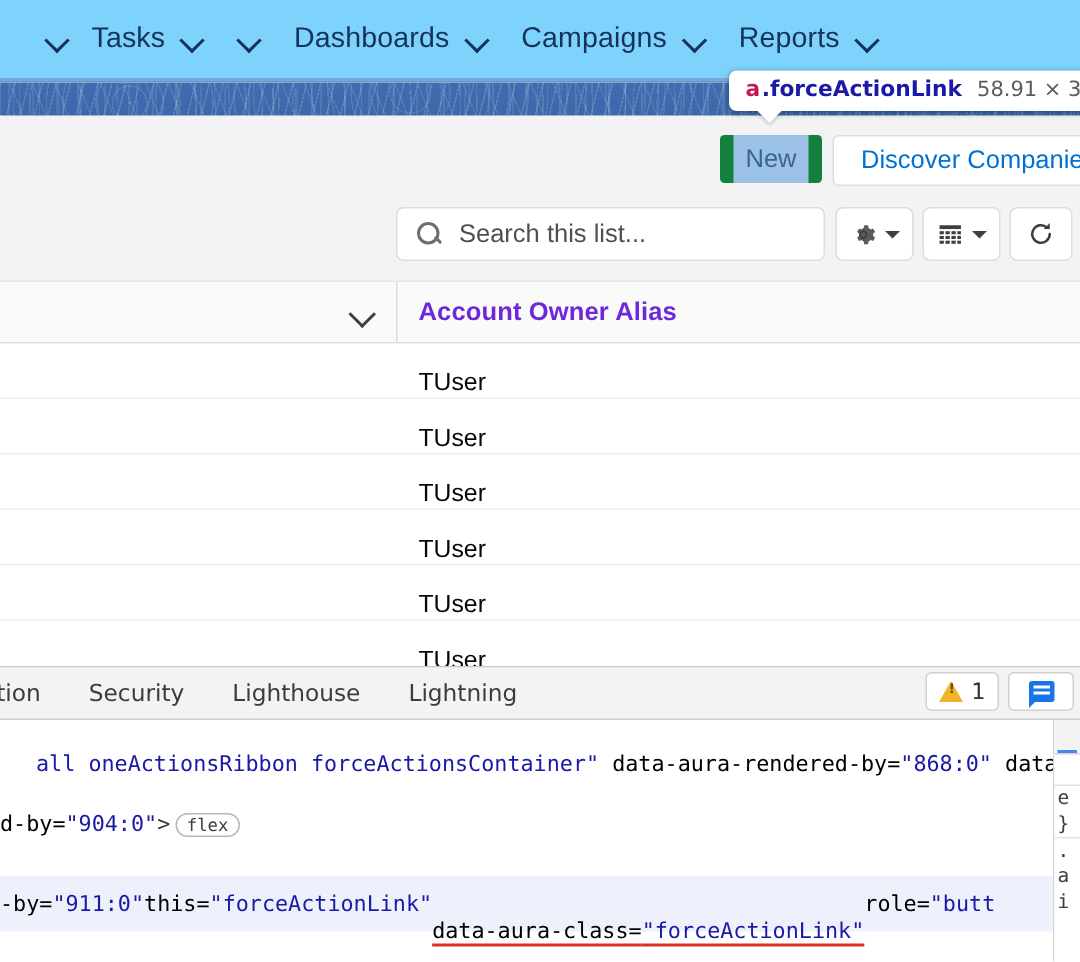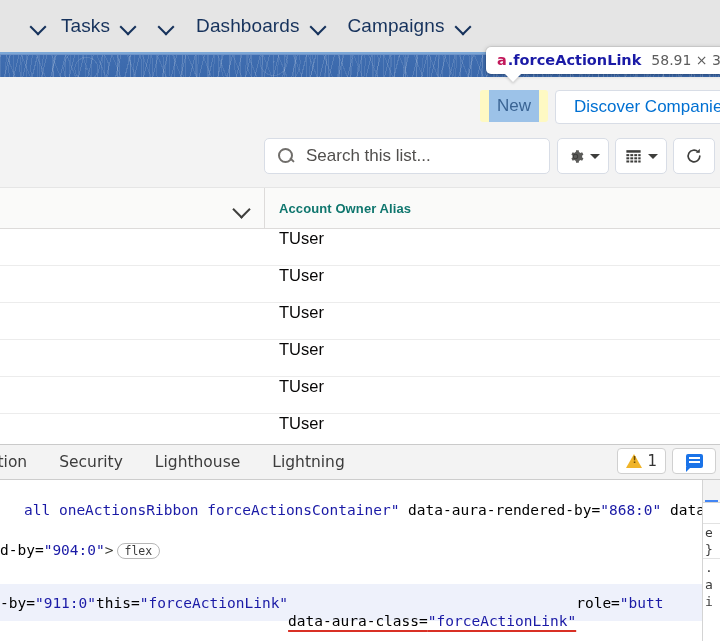--- a/index.html
+++ b/index.html
@@ -14,21 +14,21 @@
 
   
   .app-area {
     position: absolute; left: 0; top: 0; width: 720px; height: 444px;
     background: #ffffff; overflow: hidden;
   }
 
   
   .global-nav {
     position: absolute; left: 0; top: 0; width: 720px; height: 52px;
-    background: #e5e5e5;
+    background: #7dd3fc;
     border-bottom: 2px solid #7ba7d7;
     display: flex; align-items: center;
   }
   .nav-item {
     display: flex; align-items: center; gap: 10px;
     padding: 0 11px; height: 52px;
     font-size: 19px; color: #16325c; white-space: nowrap;
     cursor: pointer;
   }
   .nav-item .label { color: #16325c; font-size: 19px; letter-spacing: .1px; }
@@ -76,21 +76,21 @@
   .btn-outline {
     background: #ffffff; border: 1px solid #d8dde6; border-radius: 4px;
     height: 32px; display: flex; align-items: center; justify-content: center;
     padding: 0 16px; font-size: 17px; color: #0070d2; white-space: nowrap;
     cursor: pointer;
   }
   
   .hl-box {
     position: relative;
     border-radius: 3px;
-    background: #fef9c3; 
+    background: #15803d; 
     padding: 0 9px;
     display: flex; align-items: center; height: 32px;
     box-sizing: border-box;
   }
   .hl-content {
     background: #9cc2e8; 
     display: flex; align-items: center; justify-content: center;
     height: 32px; padding: 0 8px;
     font-size: 17px; color: #3a6494; white-space: nowrap;
   }
@@ -169,25 +169,25 @@
     border-right: 1px solid #dddbda; background: #fafaf9;
   }
   .th-chev { width: 18px; height: 18px; position: relative; }
   .th-chev::before {
     content: ""; position: absolute; left: 2px; top: 4px;
     width: 11px; height: 11px;
     border-right: 2px solid #3e3e3c; border-bottom: 2px solid #3e3e3c;
     transform: rotate(45deg);
   }
   .th-main {
-    flex: 1; padding-left: 14px; font-size: 13px; font-weight: bold; color: #0f766e;
+    flex: 1; padding-left: 14px; font-size: 17px; font-weight: bold; color: #6d28d9;
     letter-spacing: .1px;
   }
   .tr {
-    display: flex; height: 36px; align-items: flex-start;
+    display: flex; height: 36px; align-items: flex-end;
     background: #ffffff; border-bottom: 1px solid #ececec;
   }
   .td-left { width: 265px; height: 36px; box-sizing: border-box; }
   .td-main { flex: 1; padding-left: 14px; font-size: 16.5px; color: #080707; }
 
   
   .devtools {
     position: absolute; left: 0; top: 444px; width: 720px; height: 197px;
     background: #ffffff;
     border-top: 1px solid #cacaca;
@@ -290,20 +290,24 @@
       </div>
       <div class="nav-item">
         <span class="chev"></span>
       </div>
       <div class="nav-item">
         <span class="label">Dashboards</span>
         <span class="chev"></span>
       </div>
       <div class="nav-item">
         <span class="label">Campaigns</span>
+        <span class="chev"></span>
+      </div>
+      <div class="nav-item">
+        <span class="label">Reports</span>
         <span class="chev"></span>
       </div>
     </div>
 
     <div class="banner"></div>
 
     <div class="page-body">
 
       <div class="actions-row">
         <div class="hl-box">

